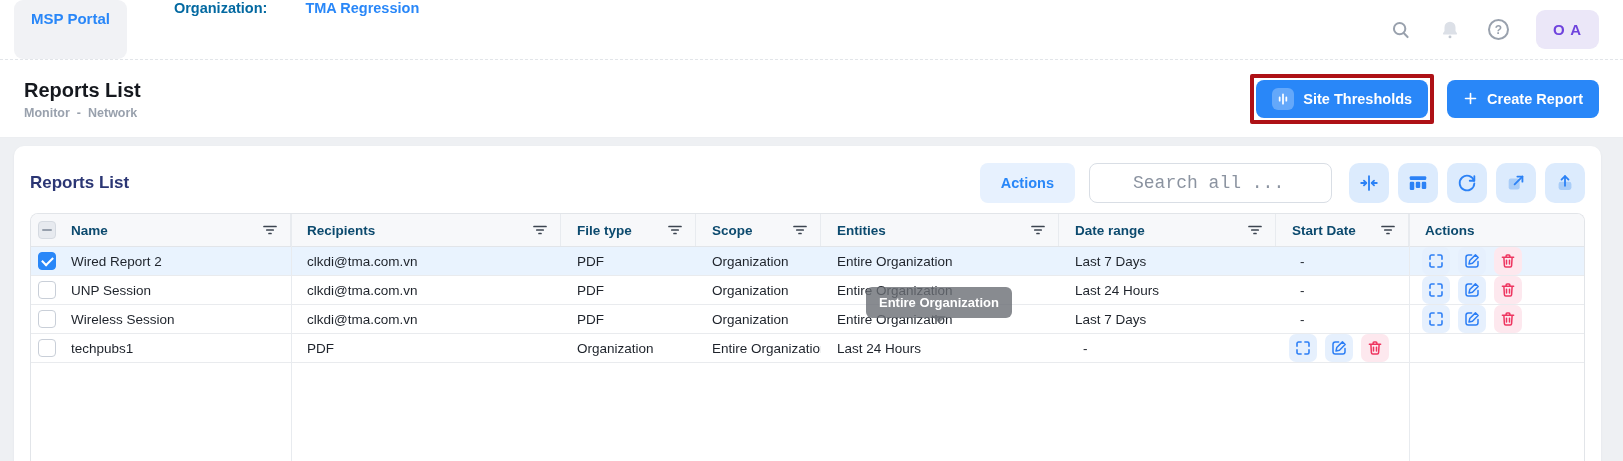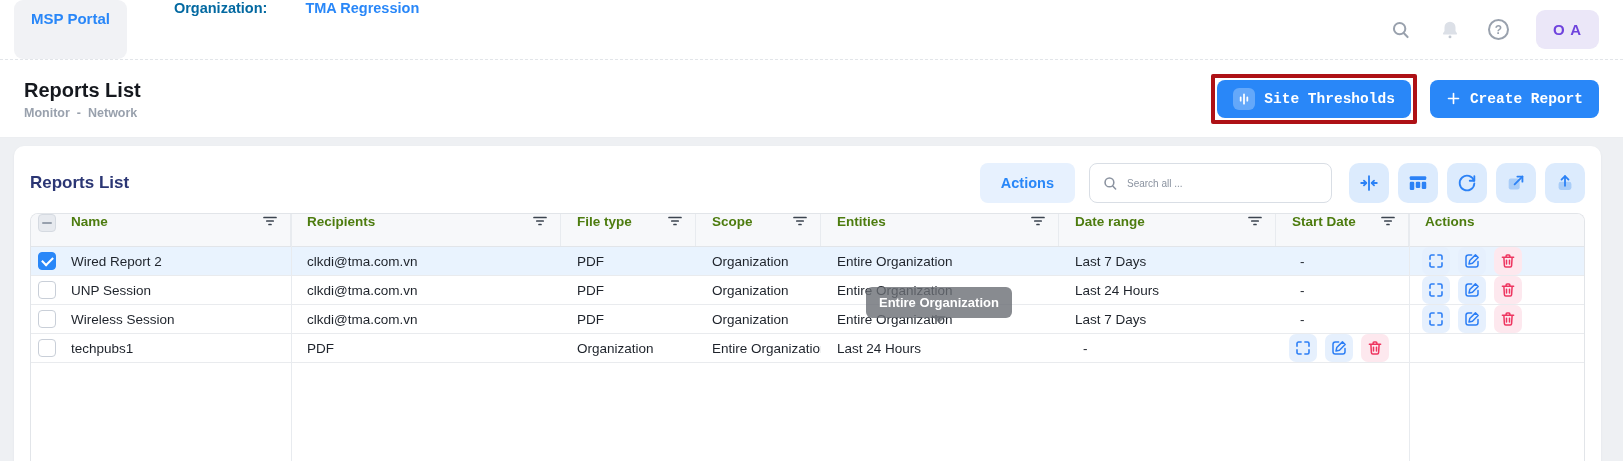--- a/index.html
+++ b/index.html
@@ -49,21 +49,21 @@
   }
   .ph-title { font-size: 20px; font-weight: 700; color: #15181e; line-height: 1.2; }
   .breadcrumb { margin-top: 4px; font-size: 12.5px; color: #99a1ad; font-weight: 600; display: flex; gap: 7px; }
   .breadcrumb .crumb { cursor: pointer; }
   .header-actions { margin-left: auto; display: flex; align-items: center; gap: 13px; }
   .annotation-box { border: 4px solid #ae1116; padding: 2px; border-radius: 2px; }
   .btn-primary {
     background: #2987f8; color: #fff; border: none; cursor: pointer;
     height: 38px; border-radius: 8px; padding: 0 16px;
     display: flex; align-items: center; gap: 9px;
-    font-family: Liberation Mono, monospace; font-size: 14.5px; font-weight: 700;
+    font-family: Liberation Sans, sans-serif; font-size: 14.5px; font-weight: 700;
   }
   .st-icon-chip {
     width: 22px; height: 22px; border-radius: 6px; background: rgba(255,255,255,.28);
     display: flex; align-items: center; justify-content: center;
   }
 
   
   .main { padding: 8px 22px 0 14px; }
   .card {
     background: #fff; border-radius: 10px 10px 0 0; height: 315px;
@@ -75,40 +75,40 @@
   .btn-actions {
     background: #e7f1fe; color: #2987f8; border: none; cursor: pointer;
     height: 40px; border-radius: 8px; padding: 0 21px;
     font-family: inherit; font-size: 14.5px; font-weight: 700; margin-right: 5px;
   }
   .search-box {
     width: 243px; height: 40px; border: 1px solid #d9dee5; border-radius: 8px;
     display: flex; align-items: center; padding: 0 12px; gap: 8px; background: #fff; margin-right: 8px;
   }
   .search-box input {
-    border: none; outline: none; flex: 1; font-family: Liberation Sans, sans-serif; font-size: 10px; color: #3a414c; background: transparent;
+    border: none; outline: none; flex: 1; font-family: Liberation Mono, monospace; font-size: 18px; color: #3a414c; background: transparent; margin-left: 23px;
   }
   .search-box input::placeholder { color: #8b93a0; }
   .tool-btn {
     width: 40px; height: 40px; border-radius: 10px; background: #dcebfd; border: none; cursor: pointer;
     display: flex; align-items: center; justify-content: center;
   }
 
   
   .table {
     position: relative; margin-top: 7px;
     border: 1px solid #e2e5e9; border-bottom: none; border-radius: 8px 8px 0 0;
     height: 248px; overflow: hidden; background: #fff;
     --cols: 32px 228px 270px 135px 125px 238px 217px 133px 1fr;
   }
   .trow { display: grid; grid-template-columns: var(--cols); }
   .thead { height: 33px; background: #f7f8fa; border-bottom: 1px solid #e2e5e9; }
   .th {
-    display: flex; align-items: flex-start; justify-content: space-between;
-    padding: 0 12px 0 16px; font-size: 13.5px; font-weight: 700; color: #4d7c0f;
+    display: flex; align-items: center; justify-content: space-between;
+    padding: 0 12px 0 16px; font-size: 13.5px; font-weight: 700; color: #0c4a6e;
     border-right: 1px solid #e8ebef;
   }
   .th.no-divider, .th:last-child { border-right: none; }
   .th.cb-col { padding: 0; justify-content: center; }
   .th.name-col { padding-left: 8px; }
   .filter-icon { cursor: pointer; flex: none; }
   .tbody-row { height: 29px; border-bottom: 1px solid #e9ebee; background: #fff; }
   .tbody-row.selected { background: #e9f3fe; }
   .td { display: flex; align-items: center; padding: 0 16px; font-size: 13.5px; color: #1e232b; overflow: hidden; white-space: nowrap; }
   .td.cb-col { padding: 0; justify-content: center; }

